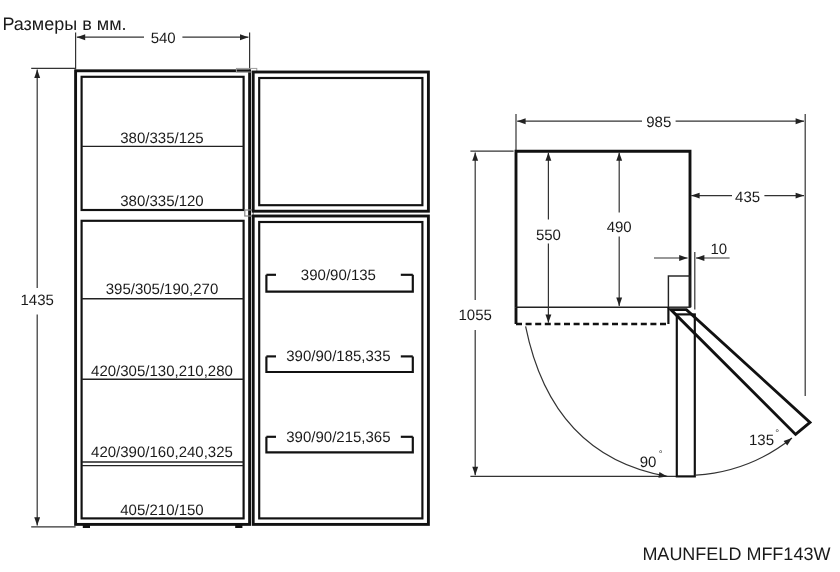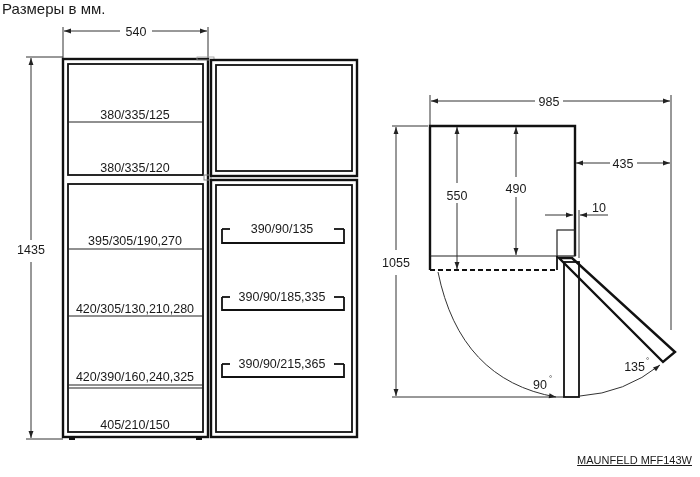--- a/index.html
+++ b/index.html
@@ -1,19 +1,19 @@
 <!DOCTYPE html>
 <html><head>
 <meta charset="utf-8">
 <style>
   html, body { margin: 0; padding: 0; background: #ffffff; }
   body { width: 700px; height: 477px; position: relative; overflow: hidden;
          font-family: "Liberation Sans", sans-serif; color: #1a1a1a; }
-  .title { position: absolute; left: 2px; top: 0px; font-size: 15px; }
-  .model { position: absolute; right: 8px; top: 454px; font-size: 11px; text-decoration: underline; }
+  .title { position: absolute; left: 2px; top: 12px; font-size: 15px; }
+  .model { position: absolute; right: 8px; top: 454px; font-size: 15px; }
   svg { position: absolute; left: 0; top: 0; }
   svg text { font-family: "Liberation Sans", sans-serif; font-size: 12.5px; fill: #1a1a1a; }
   .dim { stroke: #333; stroke-width: 1; fill: none; }
   .thick { stroke: #111; stroke-width: 2.4; fill: none; }
   .med { stroke: #111; stroke-width: 1.8; fill: none; }
   .thin { stroke: #222; stroke-width: 1.2; fill: none; }
   .bg-white { fill: #fff; }
 </style>
 </head>
 <body>

